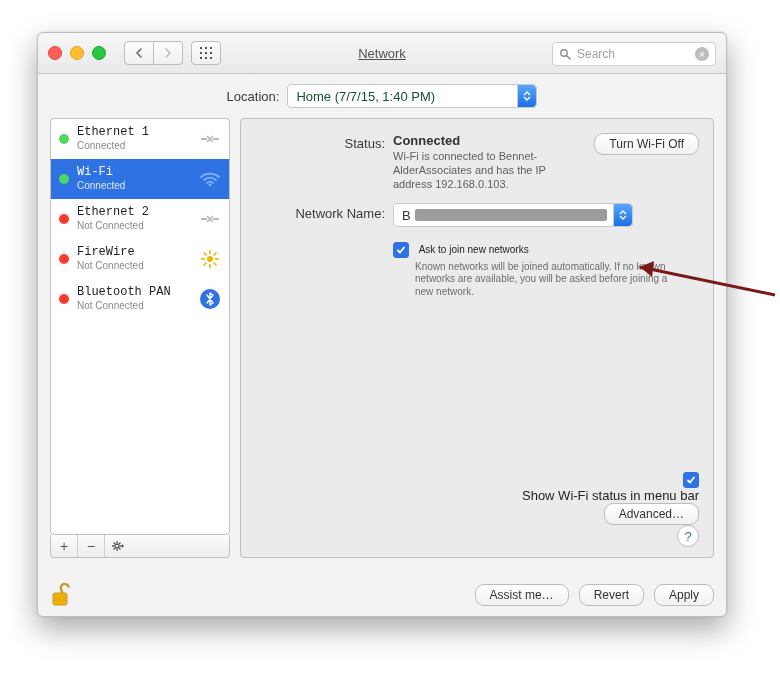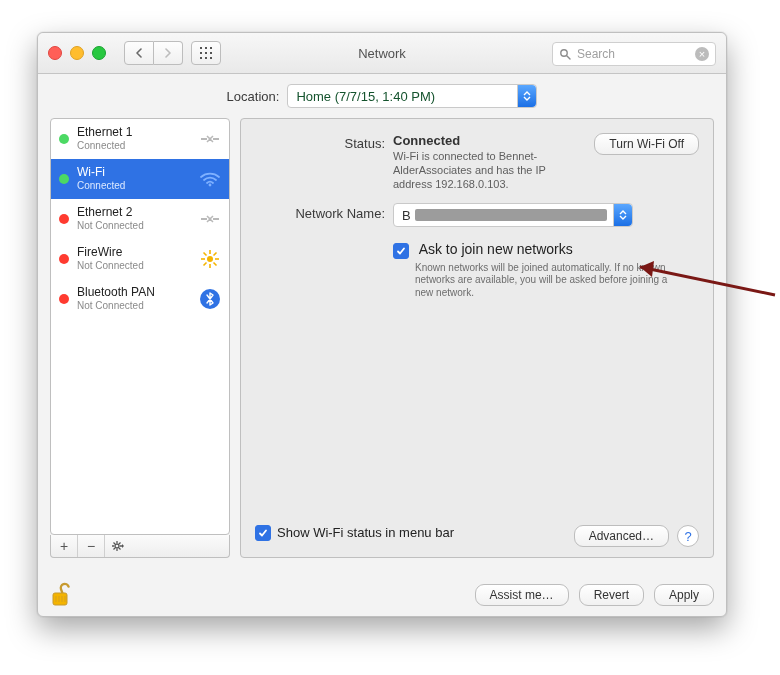--- a/index.html
+++ b/index.html
@@ -10,21 +10,21 @@
   .traffic{display:flex;gap:8px;margin-left:10px;}
   .tl{width:12px;height:12px;border-radius:50%;}
   .tl.red{background:#ff5f57;border:1px solid #e04640;}
   .tl.yel{background:#ffbd2e;border:1px solid #dfa123;}
   .tl.grn{background:#28c840;border:1px solid #1ba232;}
   .nav{display:flex;margin-left:18px;gap:0;}
   .navbtn{width:28px;height:22px;background:linear-gradient(#fdfdfd,#f0f0f0);border:1px solid #bdbdbd;display:flex;align-items:center;justify-content:center;}
   .navbtn:first-child{border-radius:4px 0 0 4px;}
   .navbtn:nth-child(2){border-left:none;border-radius:0 4px 4px 0;}
   .gridbtn{margin-left:8px;width:28px;height:22px;background:linear-gradient(#fdfdfd,#f0f0f0);border:1px solid #bdbdbd;border-radius:4px;display:flex;align-items:center;justify-content:center;}
-  .titlebar .title{position:absolute;left:0;right:0;text-align:center;font-size:13px;color:#525252;pointer-events:none;}
+  .titlebar .title{position:absolute;left:0;right:0;text-align:center;font-size:13px;color:#525252;pointer-events:none;text-decoration:underline;}
   .search{position:absolute;right:10px;top:9px;width:150px;height:22px;border:1px solid #cfcfcf;border-radius:4px;background:#fff;display:flex;align-items:center;padding:0 6px;color:#8c8c8c;}
   .search svg{flex:none;}
   .search span{margin-left:6px;font-size:12px;color:#a0a0a0;flex:1;}
   .search .clear{width:14px;height:14px;border-radius:50%;background:#bcbcbc;color:#fff;font-size:11px;line-height:14px;text-align:center;}
   
   .locrow{height:44px;display:flex;align-items:center;justify-content:center;gap:8px;}
   .locrow label{font-size:13px;color:#3a3a3a;}
   .select{height:22px;background:#fff;border:1px solid #c9c9c9;border-radius:4px;display:flex;align-items:center;padding:0 0 0 8px;}
   .select .val{font-size:13px;color:#14532d;white-space:nowrap;}
   .select .arrows{width:18px;height:100%;border-left:1px solid #c9c9c9;background:linear-gradient(#5aa7ff,#1b6fe5);border-radius:0 4px 4px 0;display:flex;flex-direction:column;align-items:center;justify-content:center;color:#fff;}
@@ -33,21 +33,21 @@
   
   .body{display:flex;padding:0 12px 0 12px;gap:10px;height:440px;}
   .sidebar{width:180px;display:flex;flex-direction:column;}
   .iflist{flex:1;border:1px solid #bfbfbf;border-radius:4px;background:#fff;overflow:hidden;}
   .ifitem{display:flex;align-items:center;height:40px;padding:0 6px;gap:8px;}
   .ifitem + .ifitem{}
   .ifitem .dot{width:10px;height:10px;border-radius:50%;margin-left:2px;flex:none;}
   .dot.green{background:#4cd964;}
   .dot.red{background:#ff3b30;}
   .ifitem .txt{flex:1;line-height:1.15;}
-  .ifitem .name{font-size:12px;color:#222;}
+  .ifitem .name{font-size:12px;color:#222;font-family:Liberation Mono, monospace;}
   .ifitem .sub{font-size:10px;color:#8a8a8a;}
   .ifitem.selected{background:#2f72e4;}
   .ifitem.selected .name{color:#fff;}
   .ifitem.selected .sub{color:#dce9ff;}
   .ifitem .icon{width:26px;height:22px;display:flex;align-items:center;justify-content:center;}
   .sidetools{height:22px;border:1px solid #bfbfbf;border-top:none;background:linear-gradient(#fbfbfb,#eee);border-radius:0 0 4px 4px;display:flex;}
   .sidetools .tb{width:26px;border-right:1px solid #cfcfcf;display:flex;align-items:center;justify-content:center;color:#555;font-size:14px;}
   .sidetools .tb:last-child{border-right:none;}
   
   .detail{flex:1;border:1px solid #bfbfbf;border-radius:4px;background:#ebebeb;position:relative;padding:14px 14px 10px 14px;}
@@ -59,23 +59,23 @@
   .macbtn{background:linear-gradient(#fff,#f1f1f1);border:1px solid #bdbdbd;border-radius:9px;padding:3px 14px;font-size:12px;color:#333;white-space:nowrap;}
   .statusrow{display:flex;gap:18px;align-items:flex-start;}
   .netname .select{width:230px;}
   .netname .val{background:#9c9c9c;height:12px;flex:1;border-radius:2px;margin-left:4px;margin-right:6px;}
   .netname .prefix{font-size:13px;color:#333;}
   .chk{width:14px;height:14px;border:1px solid #9b9b9b;border-radius:3px;background:#fff;display:inline-flex;align-items:center;justify-content:center;vertical-align:middle;}
   .chk.checked{background:#2f72e4;border-color:#2f72e4;}
   .chk.checked svg{display:block;}
   .chk svg{display:none;}
   .askrow{margin-left:138px;}
-  .askrow .lbl{font-size:14px;color:#222;margin-left:6px;}
+  .askrow .lbl{font-size:10px;color:#222;margin-left:6px;}
   .askrow .hint{font-size:10px;color:#6d6d6d;margin-left:22px;margin-top:3px;max-width:260px;line-height:1.25;}
-  .bottomline{position:absolute;left:14px;right:14px;bottom:10px;display:flex;align-items:flex-start;}
+  .bottomline{position:absolute;left:14px;right:14px;bottom:10px;display:flex;align-items:flex-end;flex-direction:column;}
   .bottomline .lbl{font-size:13px;color:#222;margin-left:6px;}
   .bottomline .spacer{flex:1;}
   .help{width:20px;height:20px;border:1px solid #bdbdbd;border-radius:50%;background:#fff;display:flex;align-items:center;justify-content:center;color:#2f72e4;font-size:13px;margin-left:8px;}
   
   .footer{position:absolute;left:12px;right:12px;bottom:8px;display:flex;align-items:center;gap:10px;}
   .lock svg{display:block;}
   .footer .locktext{font-size:12px;color:#3b3b3b;}
   .footer .spacer{flex:1;}
   .arrow{position:absolute;pointer-events:none;}
 </style>

